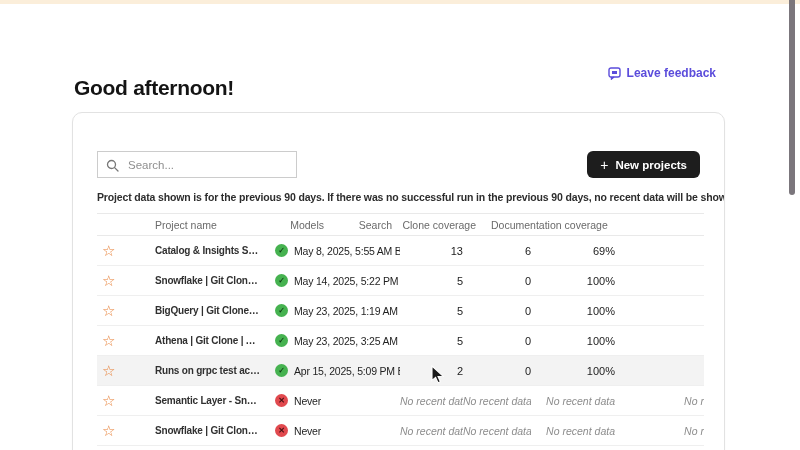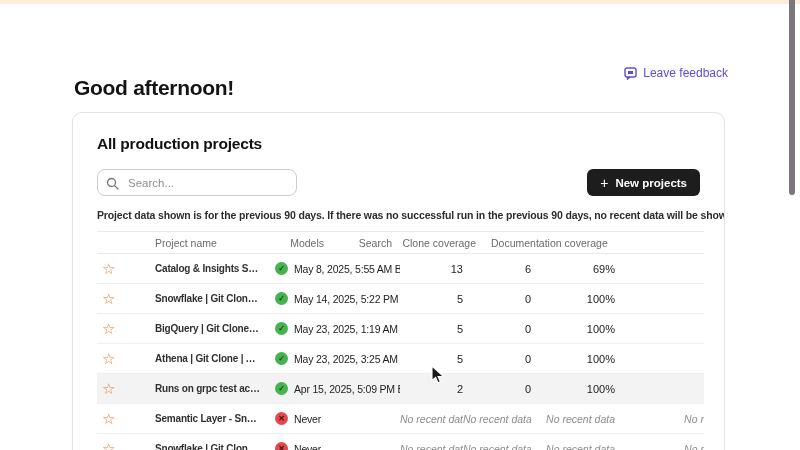--- a/index.html
+++ b/index.html
@@ -11,36 +11,36 @@
   .top-strip { position:absolute; left:0; top:0; width:800px; height:4px; background:#fbeeda; }
   .scrollbar-thumb {
     position:absolute; right:5px; top:0; width:6px; height:195px;
     background:#7b767c; border-radius:0 0 3px 3px; z-index:50;
   }
   .greeting {
     position:absolute; left:74px; top:76px; font-size:21px; font-weight:700;
     letter-spacing:-0.3px; color:#141414;
   }
   .feedback-link {
-    position:absolute; right:72px; top:66px; display:flex; align-items:center; gap:6px;
-    color:#5b4cdb; font-size:12px; font-weight:400; cursor:pointer;
+    position:absolute; right:84px; top:66px; display:flex; align-items:center; gap:6px;
+    color:#5b4cdb; font-size:12px; font-weight:700; cursor:pointer;
   }
   .feedback-link svg { display:block; }
 
   .card {
     position:absolute; left:72px; top:112px; width:653px; height:420px;
     background:#fff; border:1px solid #e2e2e2; border-radius:10px;
     box-shadow:0 1px 2px rgba(0,0,0,0.04); padding:22px 24px 0 24px; overflow:hidden;
   }
   .card-title { font-size:15.5px; font-weight:700; color:#111; letter-spacing:-0.2px; }
 
   .toolbar { display:flex; justify-content:space-between; align-items:center; margin-top:16px; }
   .search-wrap { position:relative; width:200px; height:27px; }
   .search-wrap input {
-    width:100%; height:100%; border:1px solid #cccccc; border-radius:8px;
+    width:100%; height:100%; border:1px solid #cccccc; border-radius:0;
     padding:0 8px 0 30px; font-size:11.5px; font-family:"Liberation Sans", sans-serif;
     color:#333; outline:none; background:#fff;
   }
   .search-wrap input::placeholder { color:#8f8f8f; }
   .search-icon { position:absolute; left:9px; top:6.5px; }
 
   .new-project-btn {
     height:27px; background:#1d1d1d; color:#fff; border:none; border-radius:6px;
     display:flex; align-items:center; gap:7px; padding:0 13px; font-size:11.5px;
     font-weight:700; font-family:"Liberation Sans", sans-serif; cursor:pointer;
@@ -106,21 +106,20 @@
       <svg width="13" height="13" viewBox="0 0 13 13" fill="none">
         <rect x="1" y="1" width="11" height="9" rx="2" stroke="#5b4cdb" stroke-width="1.4"></rect>
         <path d="M3.5 10 L3.5 12 L6 10" stroke="#5b4cdb" stroke-width="1.4" fill="#5b4cdb"></path>
         <rect x="4" y="4" width="5" height="3" fill="#5b4cdb"></rect>
       </svg>
     </span>
     <span>Leave feedback</span>
   </div>
 
   <div class="card">
-    <div class="card-title">All production projects</div>
 
     <div class="toolbar">
       <div class="search-wrap">
         <span class="search-icon">
           <svg width="13" height="13" viewBox="0 0 13 13" fill="none">
             <circle cx="5.5" cy="5.5" r="4" stroke="#777" stroke-width="1.3"></circle>
             <line x1="8.6" y1="8.6" x2="12" y2="12" stroke="#777" stroke-width="1.3" stroke-linecap="round"></line>
           </svg>
         </span>
         <input type="text" placeholder="Search..." style="">

